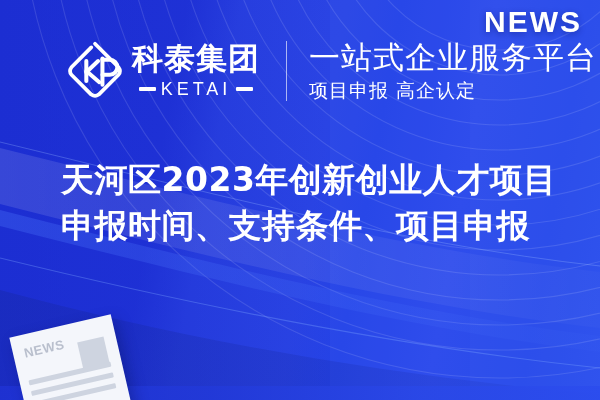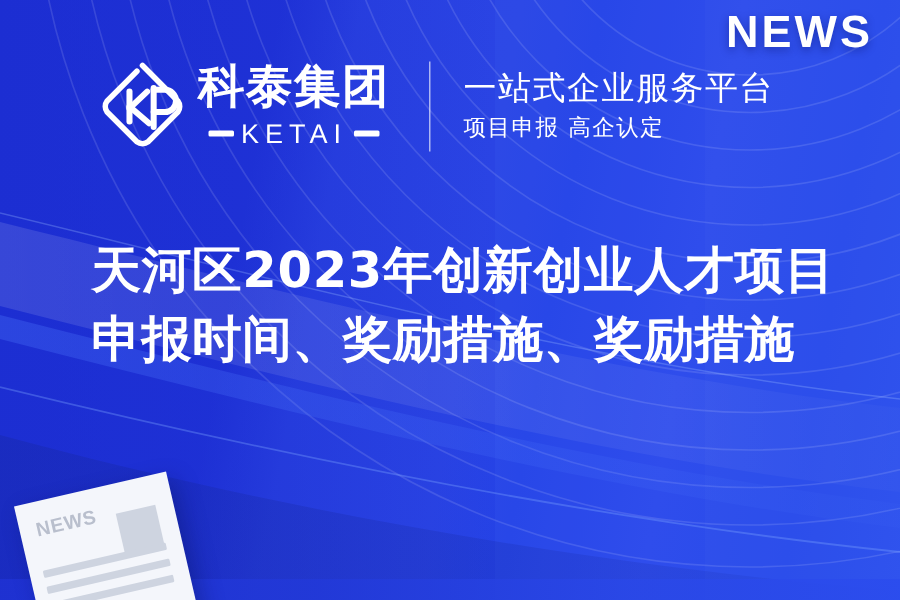--- a/index.html
+++ b/index.html
@@ -152,30 +152,30 @@
     margin: 0 22px 0 26px;
     flex: 0 0 auto;
   }
 
   .taglines {
     display: flex;
     flex-direction: column;
     justify-content: center;
   }
   .tagline-main {
-    font-size: 22px;
+    font-size: 31px;
     color: #ffffff;
     line-height: 1.08;
     letter-spacing: 1px;
     font-family: "DejaVu Sans", "Liberation Sans", sans-serif;
     white-space: nowrap;
   }
   .tagline-sub {
     margin-top: 5px;
-    font-size: 15px;
+    font-size: 19px;
     color: #ffffff;
     line-height: 1.1;
     letter-spacing: 1px;
     font-family: "DejaVu Sans", "Liberation Sans", sans-serif;
     white-space: nowrap;
   }
 
   
   .headline {
     position: absolute;
@@ -326,21 +326,21 @@
 
     <div class="divider"></div>
 
     <div class="taglines">
       <div class="tagline-main">一站式企业服务平台</div>
       <div class="tagline-sub">项目申报 高企认定</div>
     </div>
 
   </div>
 
-  <div class="headline">天河区2023年创新创业人才项目申报时间、奖励措施、奖励措施</div>
+  <div class="headline">天河区2023年创新创业人才项目申报时间、支持条件、项目申报</div>
 
   <div class="news-card">
     <div class="news-card-title">NEWS</div>
     <div class="news-card-thumb"></div>
     <div class="news-card-lines">
       <i></i>
       <i></i>
       <i></i>
 
     </div>

